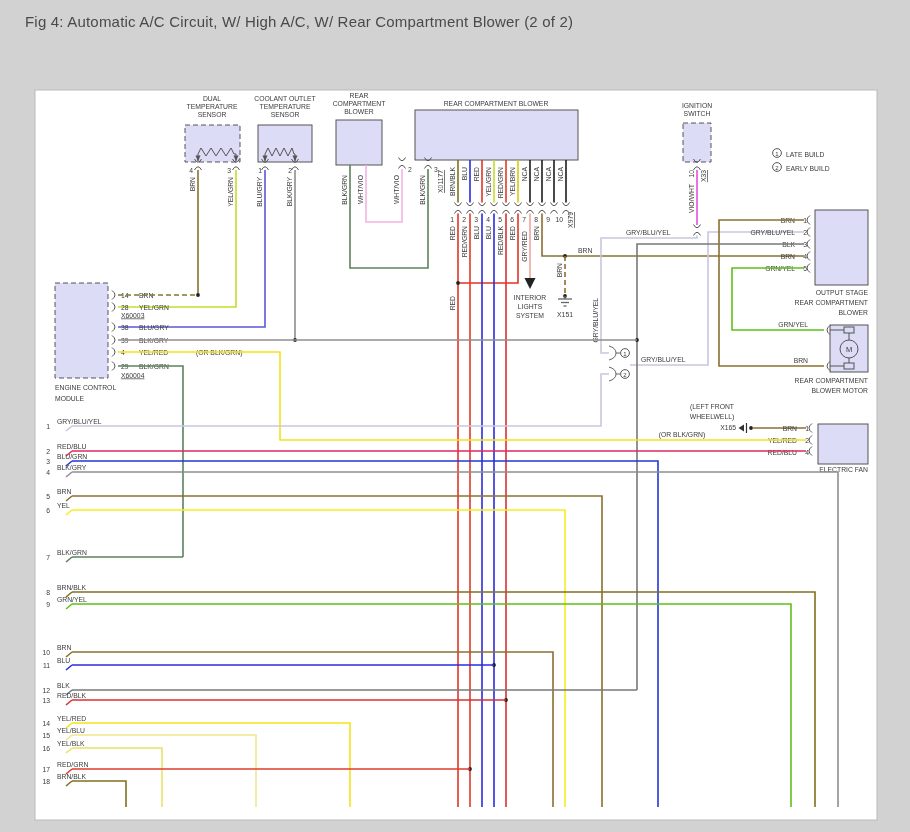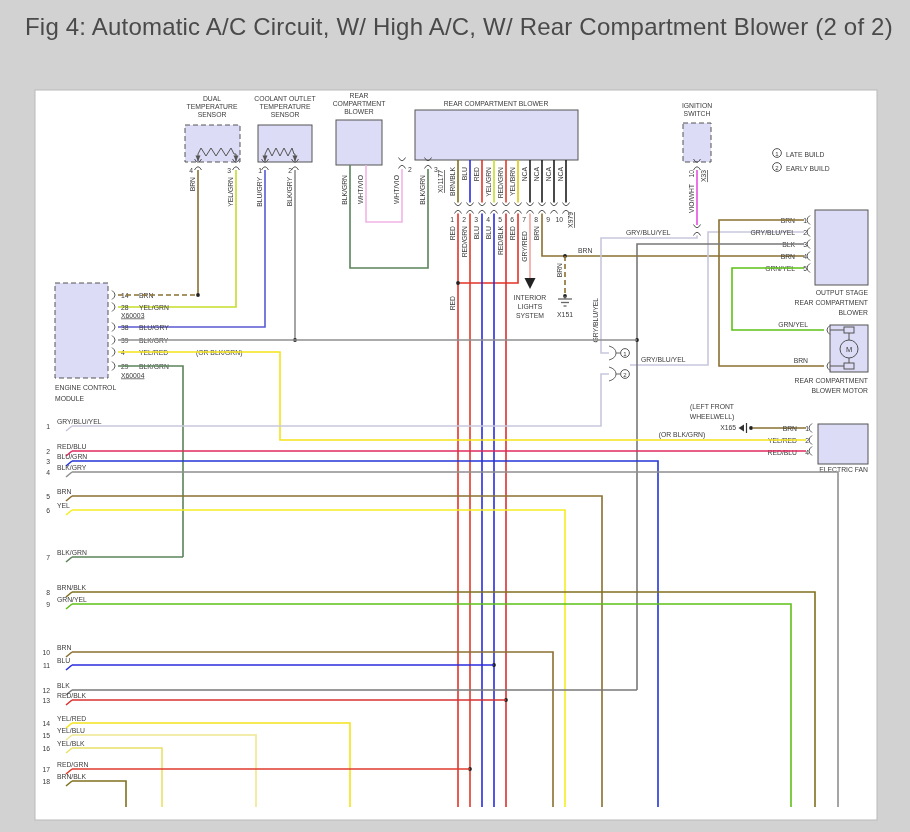--- a/index.html
+++ b/index.html
@@ -1,18 +1,18 @@
 <!DOCTYPE html>
 <html><head>
 <meta charset="utf-8">
 <style>
   html,body{margin:0;padding:0;}
   body{width:910px;height:832px;background:#d2d2d2;font-family:"Liberation Sans",sans-serif;overflow:hidden;}
   .stage{position:relative;width:910px;height:832px;}
-  .titlebar{position:absolute;left:25px;top:13px;font-size:24px;color:#4a4a4a;letter-spacing:.2px;}
+  .titlebar{position:absolute;left:25px;top:13px;font-size:15px;color:#4a4a4a;letter-spacing:.2px;}
   svg{position:absolute;left:0;top:0;}
   svg text{font-family:"Liberation Sans",sans-serif;}
 </style>
 </head>
 <body>
 <div class="stage">
   <div class="titlebar">Fig 4: Automatic A/C Circuit, W/ High A/C, W/ Rear Compartment Blower (2 of 2)</div>
   <svg id="diagram-svg" width="910" height="832" viewBox="0 0 910 832">
       <rect x="35" y="90" width="842" height="730" fill="#ffffff" stroke="#b9b9b9" stroke-width="1"></rect>
       <circle cx="777" cy="153" r="4.4" fill="none" stroke="#444" stroke-width="0.9"></circle>

